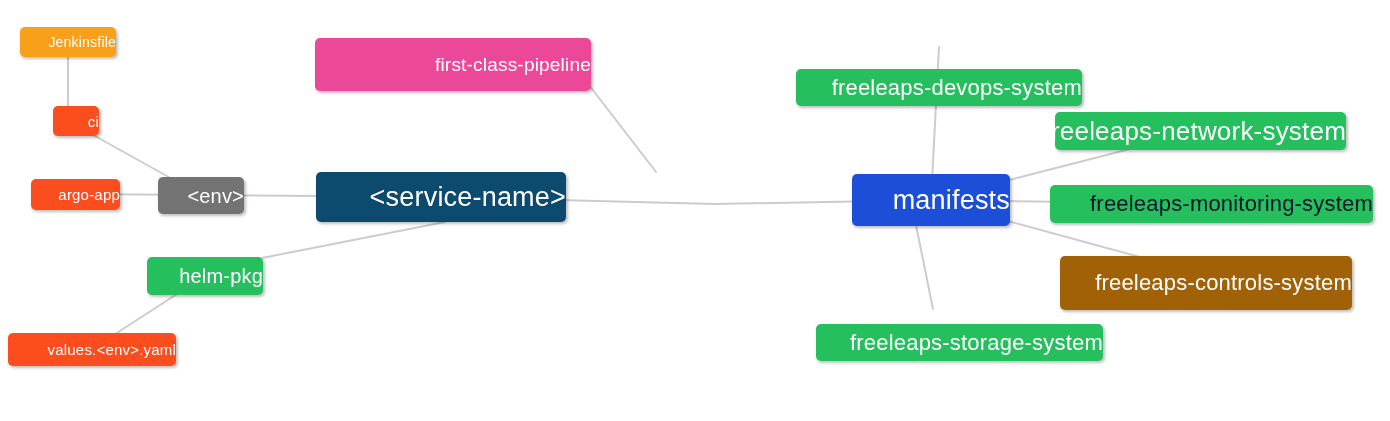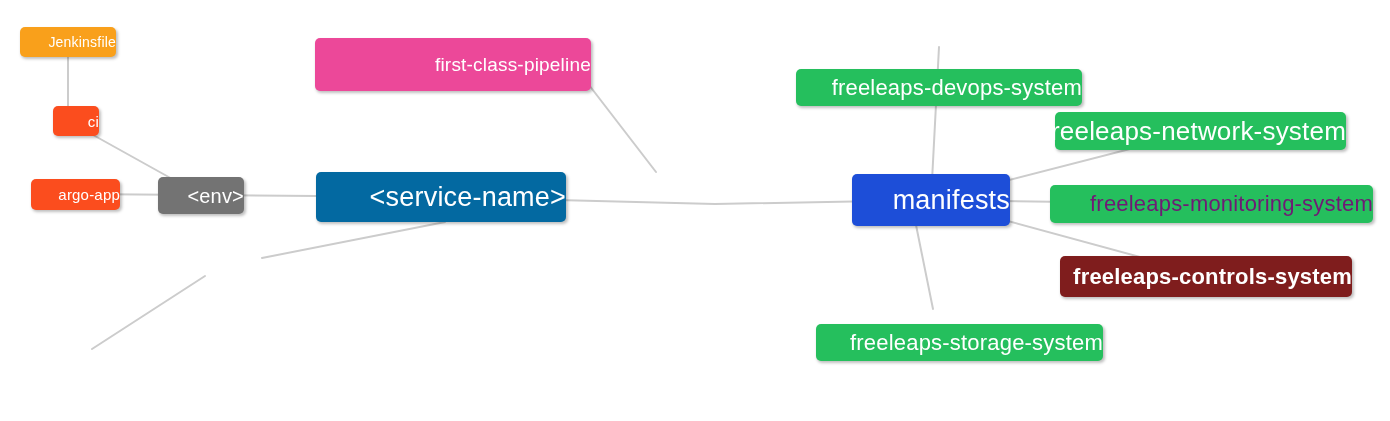--- a/index.html
+++ b/index.html
@@ -64,37 +64,43 @@
     </div>
     <div class="node" style="left: 53px; top: 106px; width: 31px; height: 30px; font-size: 15px; background: rgb(251, 77, 30); color: rgb(255, 255, 255); padding-left: 46px;">
       <span>ci</span>
     </div>
     <div class="node" style="left: 31px; top: 179px; width: 89px; height: 31px; font-size: 15px; background: rgb(251, 77, 30); color: rgb(255, 255, 255);">
       <span>argo-app</span>
     </div>
     <div class="node" style="left: 158px; top: 177px; width: 86px; height: 37px; font-size: 20px; background: #737373; color: rgb(255, 255, 255);">
       <span>&lt;env&gt;</span>
     </div>
+    <div class="node" style="left: 147px; top: 257px; width: 116px; height: 38px; font-size: 20px; background: rgb(37, 191, 93); color: rgb(255, 255, 255);">
+      <span>helm-pkg</span>
+    </div>
+    <div class="node" style="left: 8px; top: 333px; width: 168px; height: 33px; font-size: 15px; background: rgb(251, 77, 30); color: rgb(255, 255, 255);">
+      <span>values.&lt;env&gt;.yaml</span>
+    </div>
     <div class="node" style="left: 315px; top: 38px; width: 276px; height: 53px; font-size: 19px; background: #ec4899; color: rgb(255, 255, 255);">
       <span>first-class-pipeline</span>
     </div>
-    <div class="node" style="left: 316px; top: 172px; width: 250px; height: 50px; font-size: 27px; background: #0369a1; color: rgb(255, 255, 255);">
+    <div class="node" style="left: 316px; top: 172px; width: 250px; height: 50px; font-size: 27px; background: #0c4a6e; color: rgb(255, 255, 255);">
       <span>&lt;service-name&gt;</span>
     </div>
     <div class="node" style="left: 852px; top: 174px; width: 158px; height: 52px; font-size: 27px; background: #1d4ed8; color: rgb(255, 255, 255);">
       <span>manifests</span>
     </div>
     <div class="node" style="left: 796px; top: 29px; width: 286px; height: 37px; font-size: 22px; background: rgb(37, 191, 93); color: rgb(255, 255, 255); margin-top: 40px;">
       <span>freeleaps-devops-system</span>
     </div>
     <div class="node" style="left: 1055px; top: 112px; width: 291px; height: 38px; font-size: 26px; background: rgb(37, 191, 93); color: rgb(255, 255, 255);">
       <span>freeleaps-network-system</span>
     </div>
-    <div class="node" style="left: 1050px; top: 185px; width: 323px; height: 38px; font-size: 22px; background: rgb(37, 191, 93); color: #701a75;">
+    <div class="node" style="left: 1050px; top: 185px; width: 323px; height: 38px; font-size: 22px; background: rgb(37, 191, 93); color: #0f172a;">
       <span>freeleaps-monitoring-system</span>
     </div>
-    <div class="node" style="left: 1060px; top: 256px; width: 292px; height: 41px; font-size: 22px; background: #7f1d1d; color: rgb(255, 255, 255); font-weight: bold;">
+    <div class="node" style="left: 1060px; top: 256px; width: 292px; height: 54px; font-size: 22px; background: #a16207; color: rgb(255, 255, 255);">
       <span>freeleaps-controls-system</span>
     </div>
     <div class="node" style="left: 816px; top: 324px; width: 287px; height: 37px; font-size: 22px; background: rgb(37, 191, 93); color: rgb(255, 255, 255);">
       <span>freeleaps-storage-system</span>
     </div>
   </div>
 
 </body></html>

